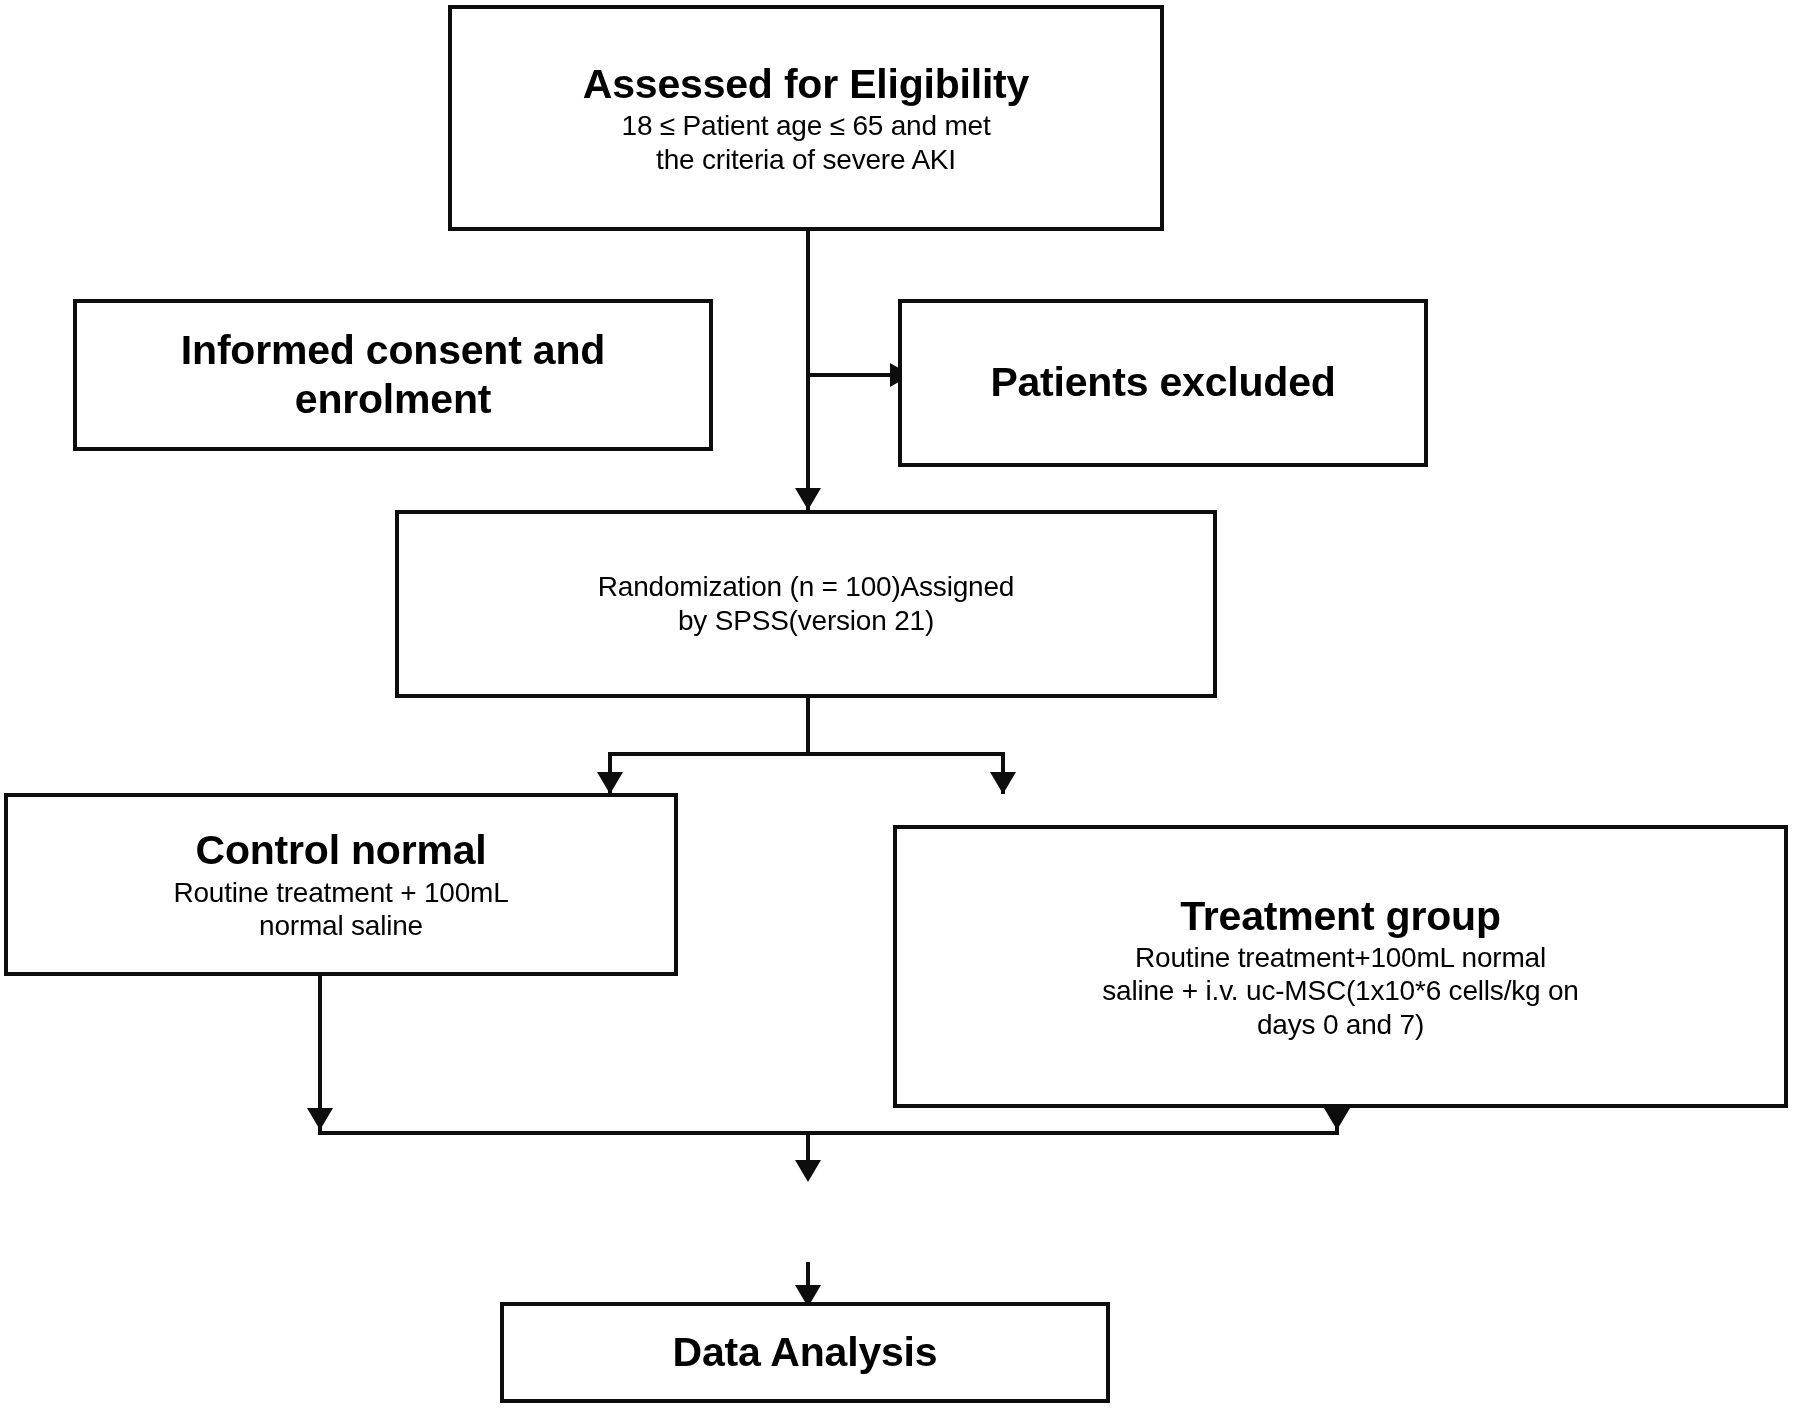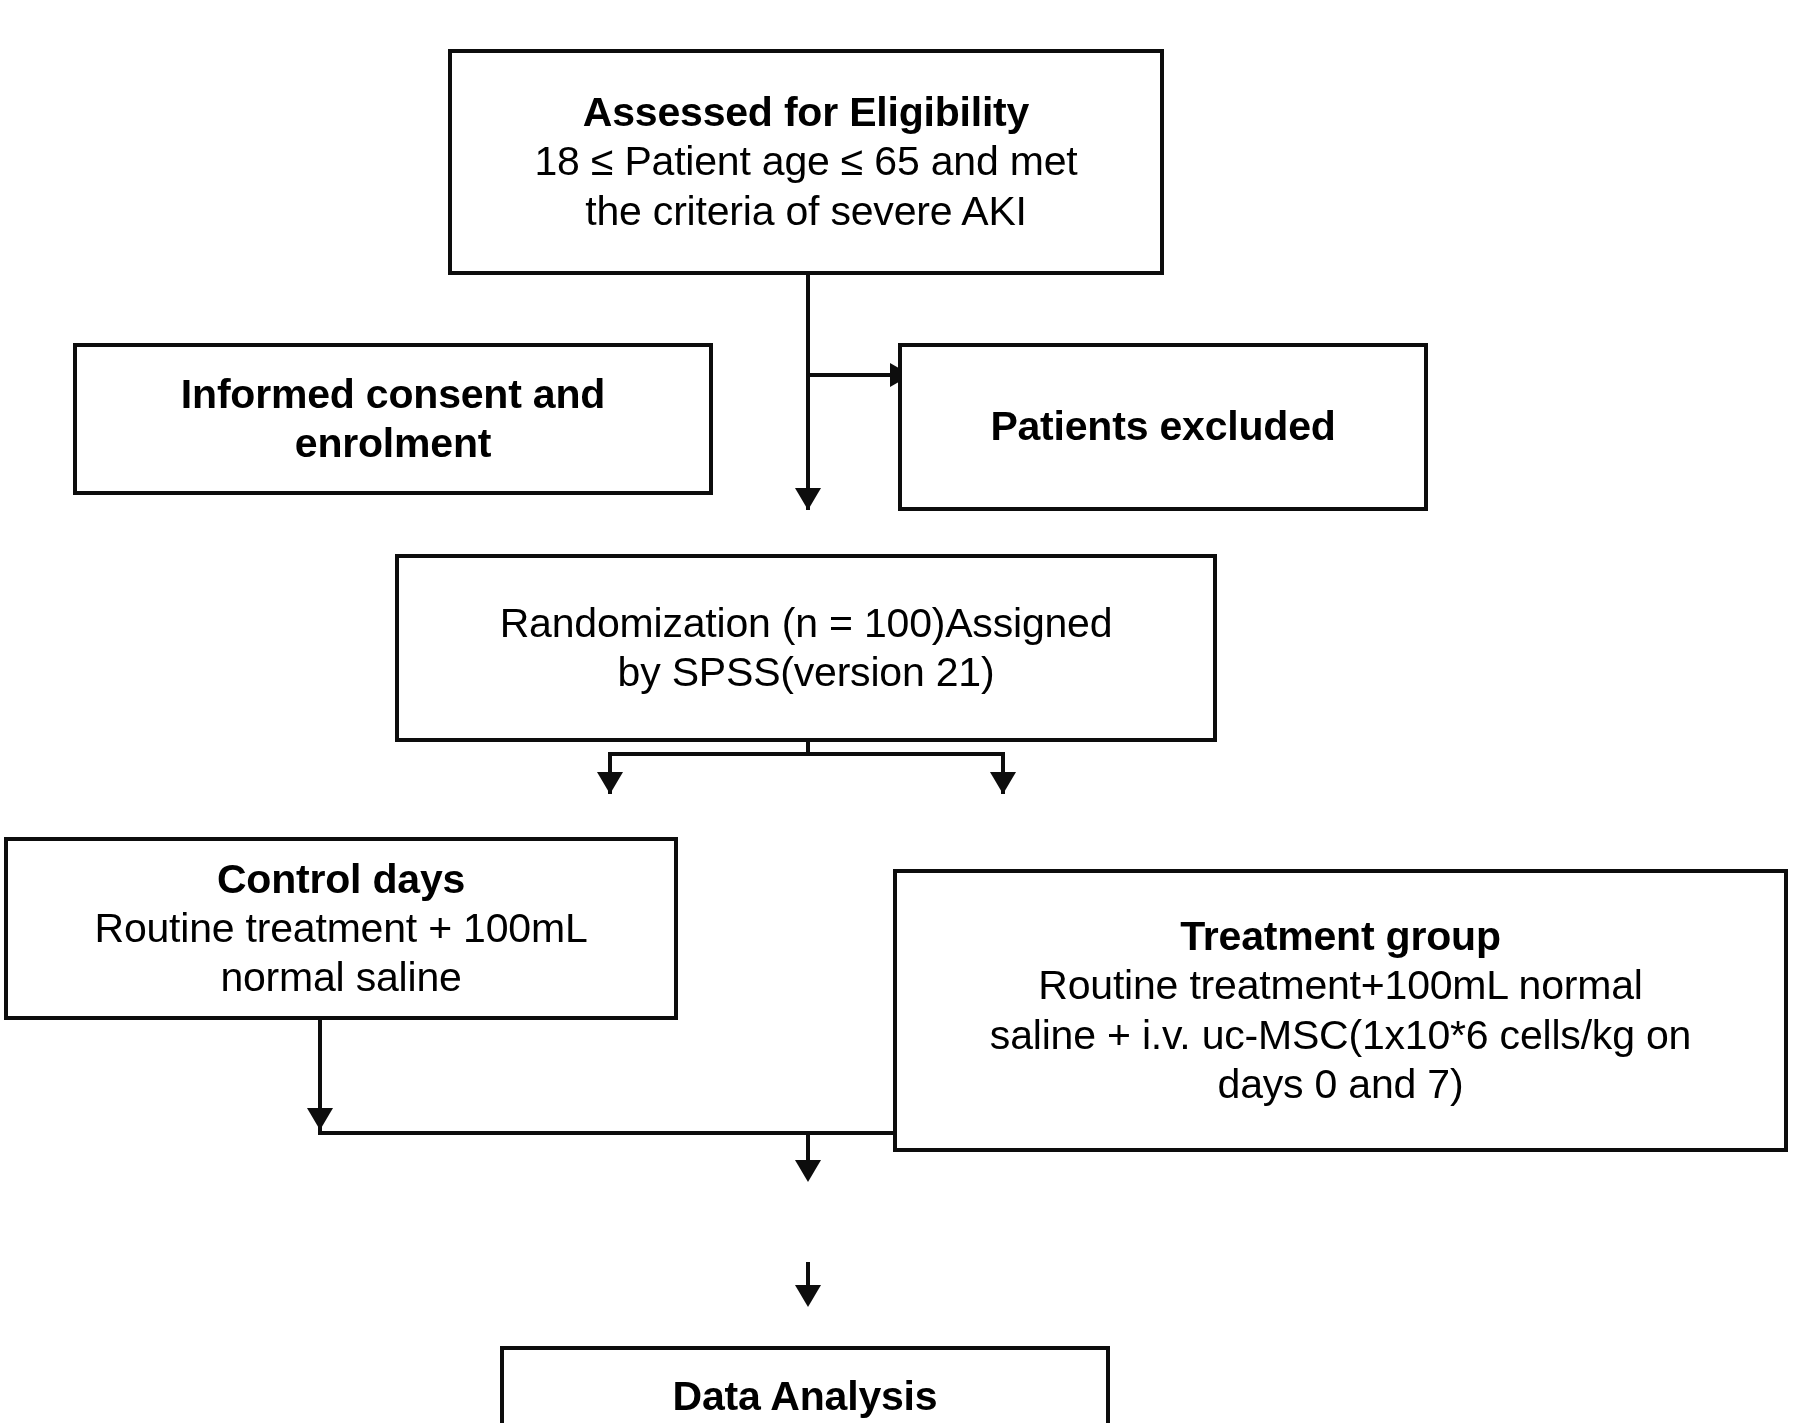--- a/index.html
+++ b/index.html
@@ -22,31 +22,30 @@
     position: absolute;
     box-sizing: border-box;
     border: 4px solid #0d0d0d;
     background: #ffffff;
     display: flex;
     flex-direction: column;
     align-items: center;
     justify-content: center;
     text-align: right;
     line-height: 1.20;
-    margin-top: 44px;
   }
   .ttl {
     font-weight: bold;
     font-size: 41px;
     letter-spacing: -0.2px;
     white-space: nowrap;
   }
   .ln {
     font-weight: normal;
-    font-size: 41px;
+    font-size: 28px;
     letter-spacing: -0.2px;
     white-space: nowrap;
   }
 
   
   .vline {
     position: absolute;
     width: 4px;
     background: #0d0d0d;
   }
@@ -121,21 +120,21 @@
   <div class="node" style="left:898px; top:299px; width:530px; height:168px; padding:6px 18px;">
     <div class="ttl">Patients excluded</div>
   </div>
 
   <div class="node" style="left:395px; top:510px; width:822px; height:188px; padding:14px 18px;">
     <div class="ln">Randomization (n = 100)Assigned</div>
     <div class="ln">by SPSS(version 21)</div>
   </div>
 
   <div class="node" style="left:4px; top:793px; width:674px; height:183px; padding:6px 14px;">
-    <div class="ttl">Control days</div>
+    <div class="ttl">Control normal</div>
     <div class="ln">Routine treatment + 100mL</div>
     <div class="ln">normal saline</div>
   </div>
 
   <div class="node" style="left:893px; top:825px; width:895px; height:283px; padding:6px 12px;">
     <div class="ttl">Treatment group</div>
     <div class="ln">Routine treatment+100mL normal</div>
     <div class="ln">saline + i.v. uc-MSC(1x10*6 cells/kg on</div>
     <div class="ln">days 0 and 7)</div>
   </div>

